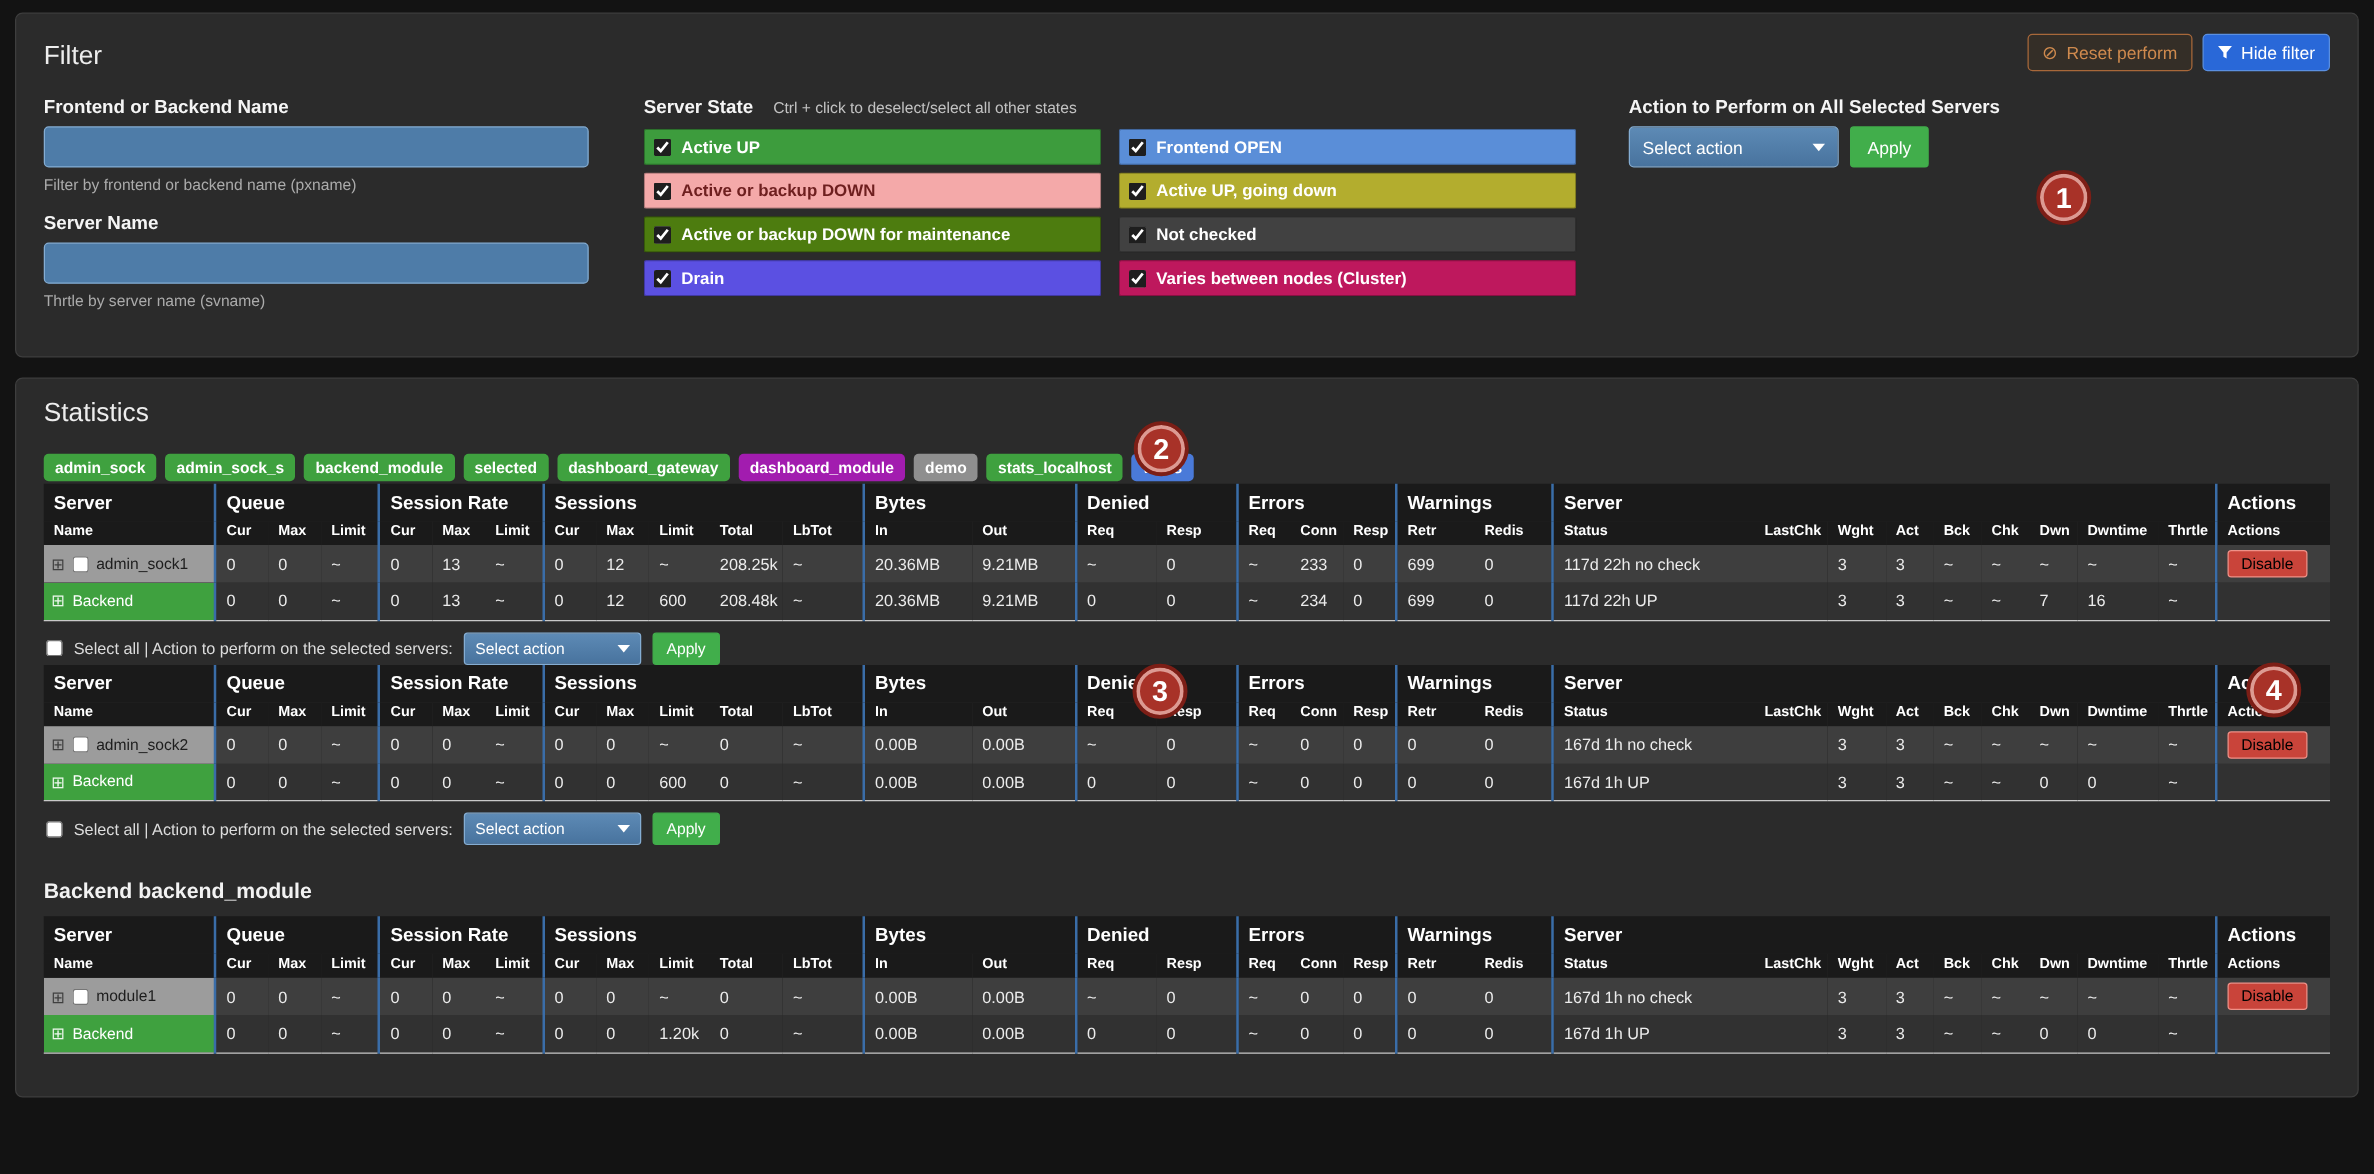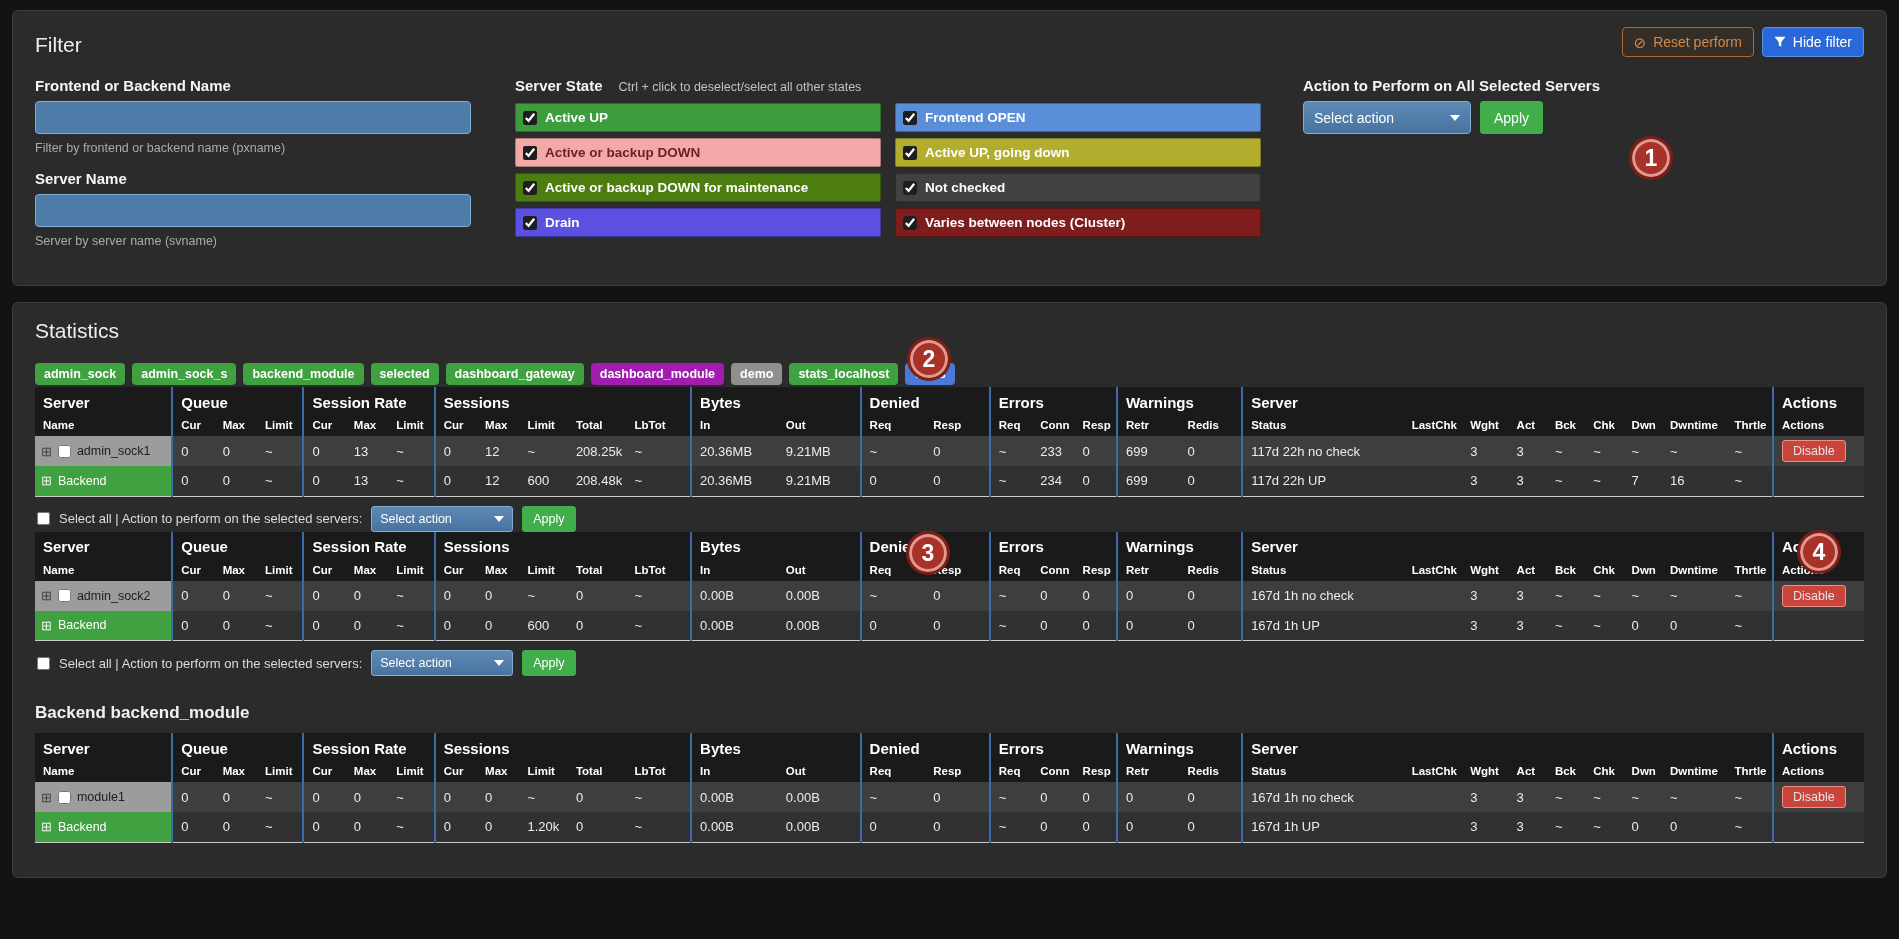--- a/index.html
+++ b/index.html
@@ -57,21 +57,21 @@
   tr.backend-row td{background:#313131}
   .stats-table td.name-cell{padding:0 6px}
   .stats-table td.name-server{background:#9c9c9c !important;color:#1d1d1d}
   .stats-table td.name-backend{background:#3fa13f !important;color:#fff}
   .name-wrap{display:flex;align-items:center;gap:6px}
   .expand-icon{font-size:13px;line-height:1;cursor:pointer}
   td.name-server .expand-icon{color:#3f3f3f}
   td.name-backend .expand-icon{color:#eaf6ea}
   .row-cb{width:13px;height:13px}
   .name-text{font-size:12.5px}
-  .btn-disable{background:#c9443a;border:1px solid #ef9087;color:#e5e5e5;font-family:inherit;font-size:12.5px;
+  .btn-disable{background:#c9443a;border:1px solid #ef9087;color:#000000;font-family:inherit;font-size:12.5px;
                padding:3px 10px;border-radius:3px;cursor:pointer}
   .select-all-bar{display:flex;align-items:center;gap:9px;margin:9px 2px 0;font-size:13px;color:#dcdcdc}
   .bar-cb{width:13px;height:13px}
 
   .annot{position:absolute;transform:translate(-50%,-50%);width:44px;height:44px;border-radius:50%;background:#a83228;
          border:3px solid #7c1e16;box-shadow:inset 0 0 0 3px #dc9a92;color:#fff;font-weight:bold;font-size:23px;
          display:flex;align-items:center;justify-content:center;z-index:60}
 </style>
 </head>
 <body>
@@ -94,21 +94,21 @@
       </button>
     </div>
   </div>
   <div class="filter-body">
     <div class="fcol fcol-names">
       <div class="field-label">Frontend or Backend Name</div>
       <input class="text-input" value="" style="">
       <div class="help-text">Filter by frontend or backend name (pxname)</div>
       <div class="field-label">Server Name</div>
       <input class="text-input" value="" style="">
-      <div class="help-text">Server by server name (svname)</div>
+      <div class="help-text">Thrtle by server name (svname)</div>
     </div>
     <div class="fcol fcol-states">
       <div class="state-head">
         <span class="field-label inline">Server State</span>
         <span class="help-text inline">Ctrl + click to deselect/select all other states</span>
       </div>
       <div class="states-grid">
           <label class="state-item" style="background:#3d9c3d;color:#ffffff">
             <input type="checkbox" class="cb" checked="" style="">
             <span>Active UP</span>
@@ -130,21 +130,21 @@
             <span>Active or backup DOWN for maintenance</span>
           </label>
           <label class="state-item" style="background:#414141;color:#ffffff">
             <input type="checkbox" class="cb" checked="" style="">
             <span>Not checked</span>
           </label>
           <label class="state-item" style="background:#5b50e2;color:#ffffff">
             <input type="checkbox" class="cb" checked="" style="">
             <span>Drain</span>
           </label>
-          <label class="state-item" style="background:#7f1d1d;color:#ffffff">
+          <label class="state-item" style="background:#be185d;color:#ffffff">
             <input type="checkbox" class="cb" checked="" style="">
             <span>Varies between nodes (Cluster)</span>
           </label>
         </div>
     </div>
     <div class="fcol fcol-action">
       <div class="field-label">Action to Perform on All Selected Servers</div>
       <div class="action-row">
         <div class="select">
           <span class="select-text">Select action</span>

